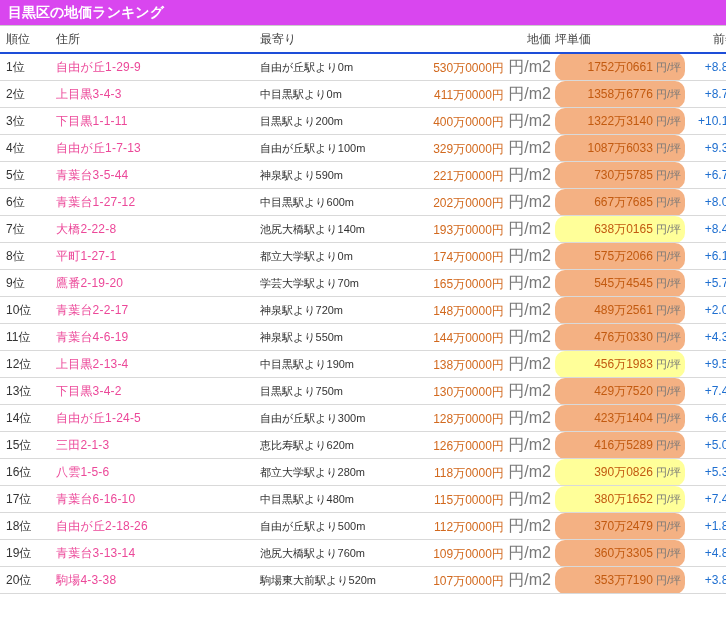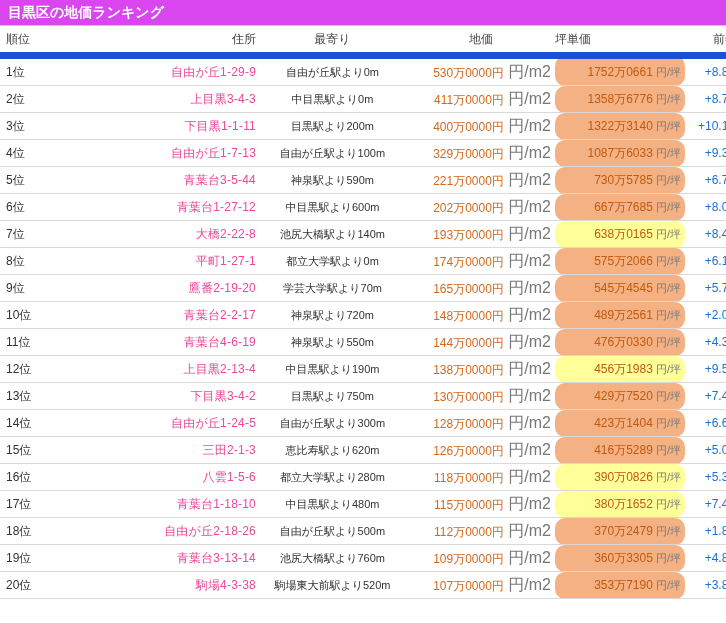--- a/index.html
+++ b/index.html
@@ -37,30 +37,30 @@
     padding:0;
     height:26px;
     vertical-align:middle;
     white-space:nowrap;
     overflow:hidden;
   }
   thead th{
     color:#444444;
     font-size:12px;
     background:#ffffff;
-    border-bottom:7px solid #1d4ed8;
+    border-bottom:2px solid #1d4ed8;
   }
   .c-rank{width:42px;text-align:left;padding-left:6px;}
-  .c-addr{width:200px;text-align:right;padding-left:8px;}
-  .c-station{width:145px;text-align:center;padding-left:4px;}
+  .c-addr{width:200px;text-align:left;padding-left:8px;}
+  .c-station{width:145px;text-align:left;padding-left:4px;}
   .c-price{width:140px;text-align:right;padding-right:4px;}
   .c-unit{width:130px;text-align:right;padding-right:4px;}
   .c-yoy{width:64px;text-align:right;padding-right:6px;}
 
-  thead .c-price{text-align:center;padding-left:6px;}
+  thead .c-price{text-align:right;padding-left:6px;}
   thead .c-unit{text-align:left;padding-right:0;}
   thead .c-yoy{text-align:right;padding-right:6px;}
   thead .c-station{padding-left:4px;}
 
   .rank{color:#333333;}
   .addr{color:#ec4899;}
   .station{color:#333333;font-size:11px;}
 
   .price-num{color:#d2691e;}
   .price-unit{color:#777777;font-size:16px;}
@@ -220,21 +220,21 @@
         <tr>
           <td class="c-rank"><span class="rank">16位</span></td>
           <td class="c-addr"><span class="addr">八雲1-5-6</span></td>
           <td class="c-station"><span class="station">都立大学駅より280m</span></td>
           <td class="c-price"><span class="price-num">118万0000円</span><span class="price-unit"> 円/m2</span></td>
           <td class="c-unit unit-cell hl-yellow"><span class="unit-num">390万0826</span><span class="unit-lbl"> 円/坪</span></td>
           <td class="c-yoy"><span class="yoy">+5.36 %</span></td>
         </tr>
         <tr>
           <td class="c-rank"><span class="rank">17位</span></td>
-          <td class="c-addr"><span class="addr">青葉台1-18-10</span></td>
+          <td class="c-addr"><span class="addr">青葉台6-16-10</span></td>
           <td class="c-station"><span class="station">中目黒駅より480m</span></td>
           <td class="c-price"><span class="price-num">115万0000円</span><span class="price-unit"> 円/m2</span></td>
           <td class="c-unit unit-cell hl-yellow"><span class="unit-num">380万1652</span><span class="unit-lbl"> 円/坪</span></td>
           <td class="c-yoy"><span class="yoy">+7.48 %</span></td>
         </tr>
         <tr>
           <td class="c-rank"><span class="rank">18位</span></td>
           <td class="c-addr"><span class="addr">自由が丘2-18-26</span></td>
           <td class="c-station"><span class="station">自由が丘駅より500m</span></td>
           <td class="c-price"><span class="price-num">112万0000円</span><span class="price-unit"> 円/m2</span></td>

